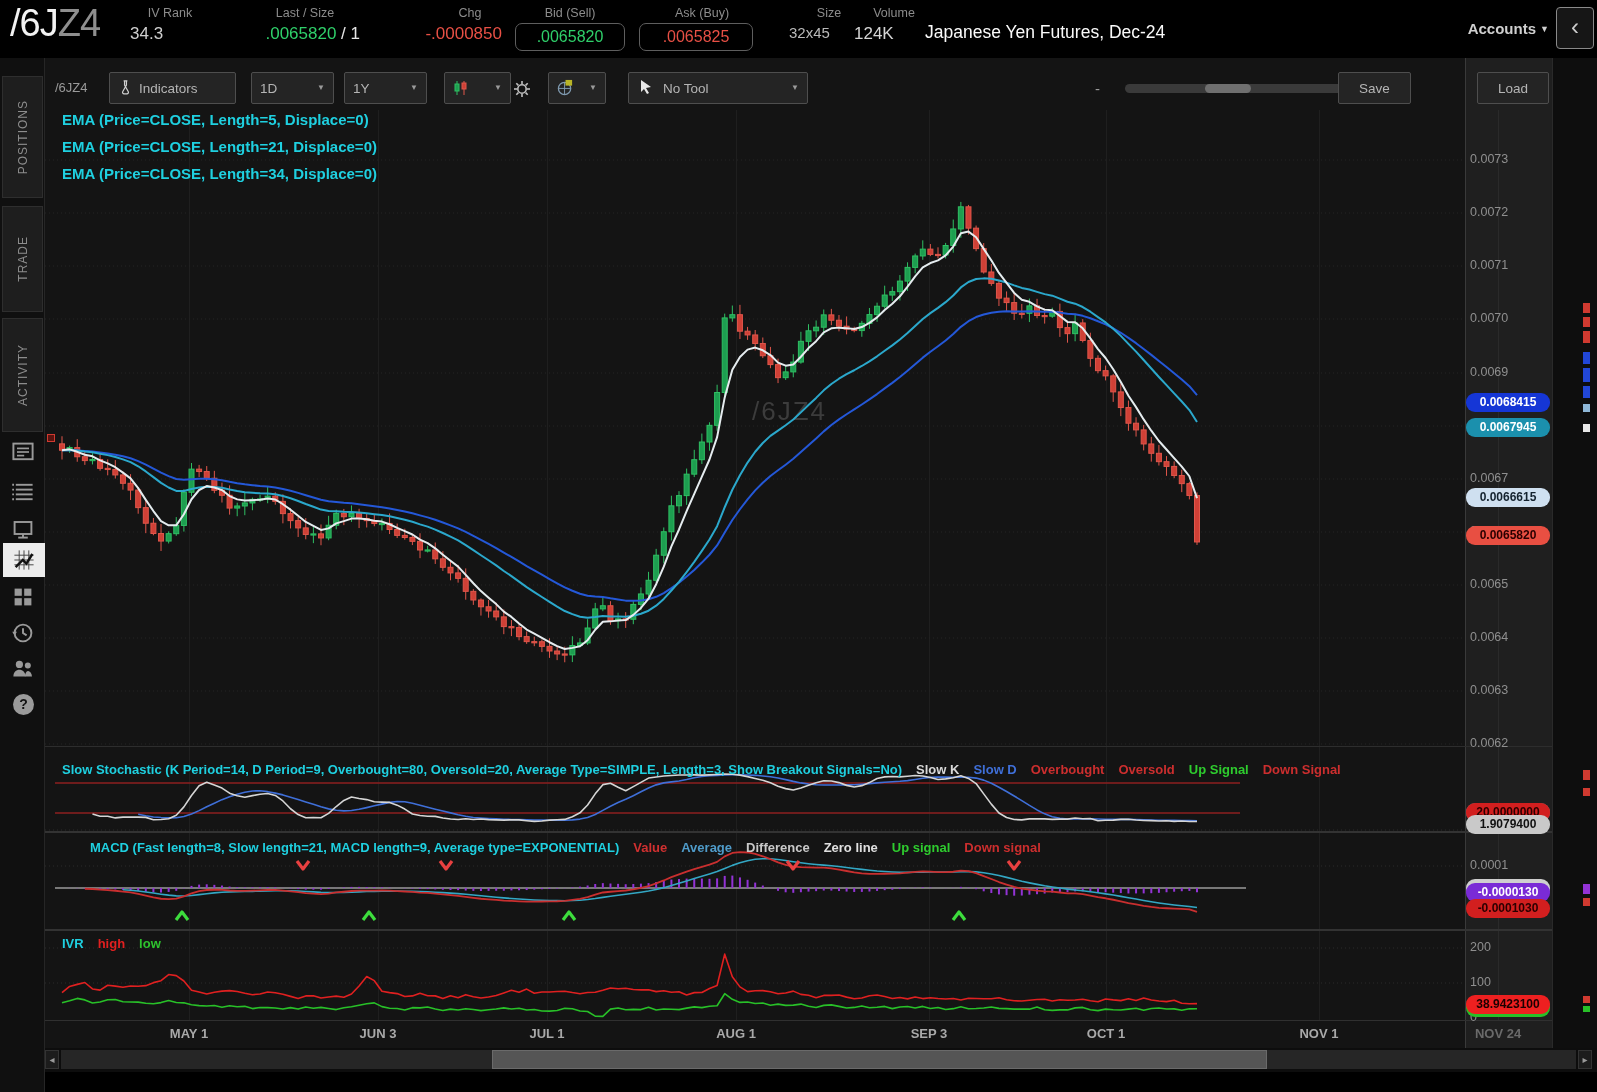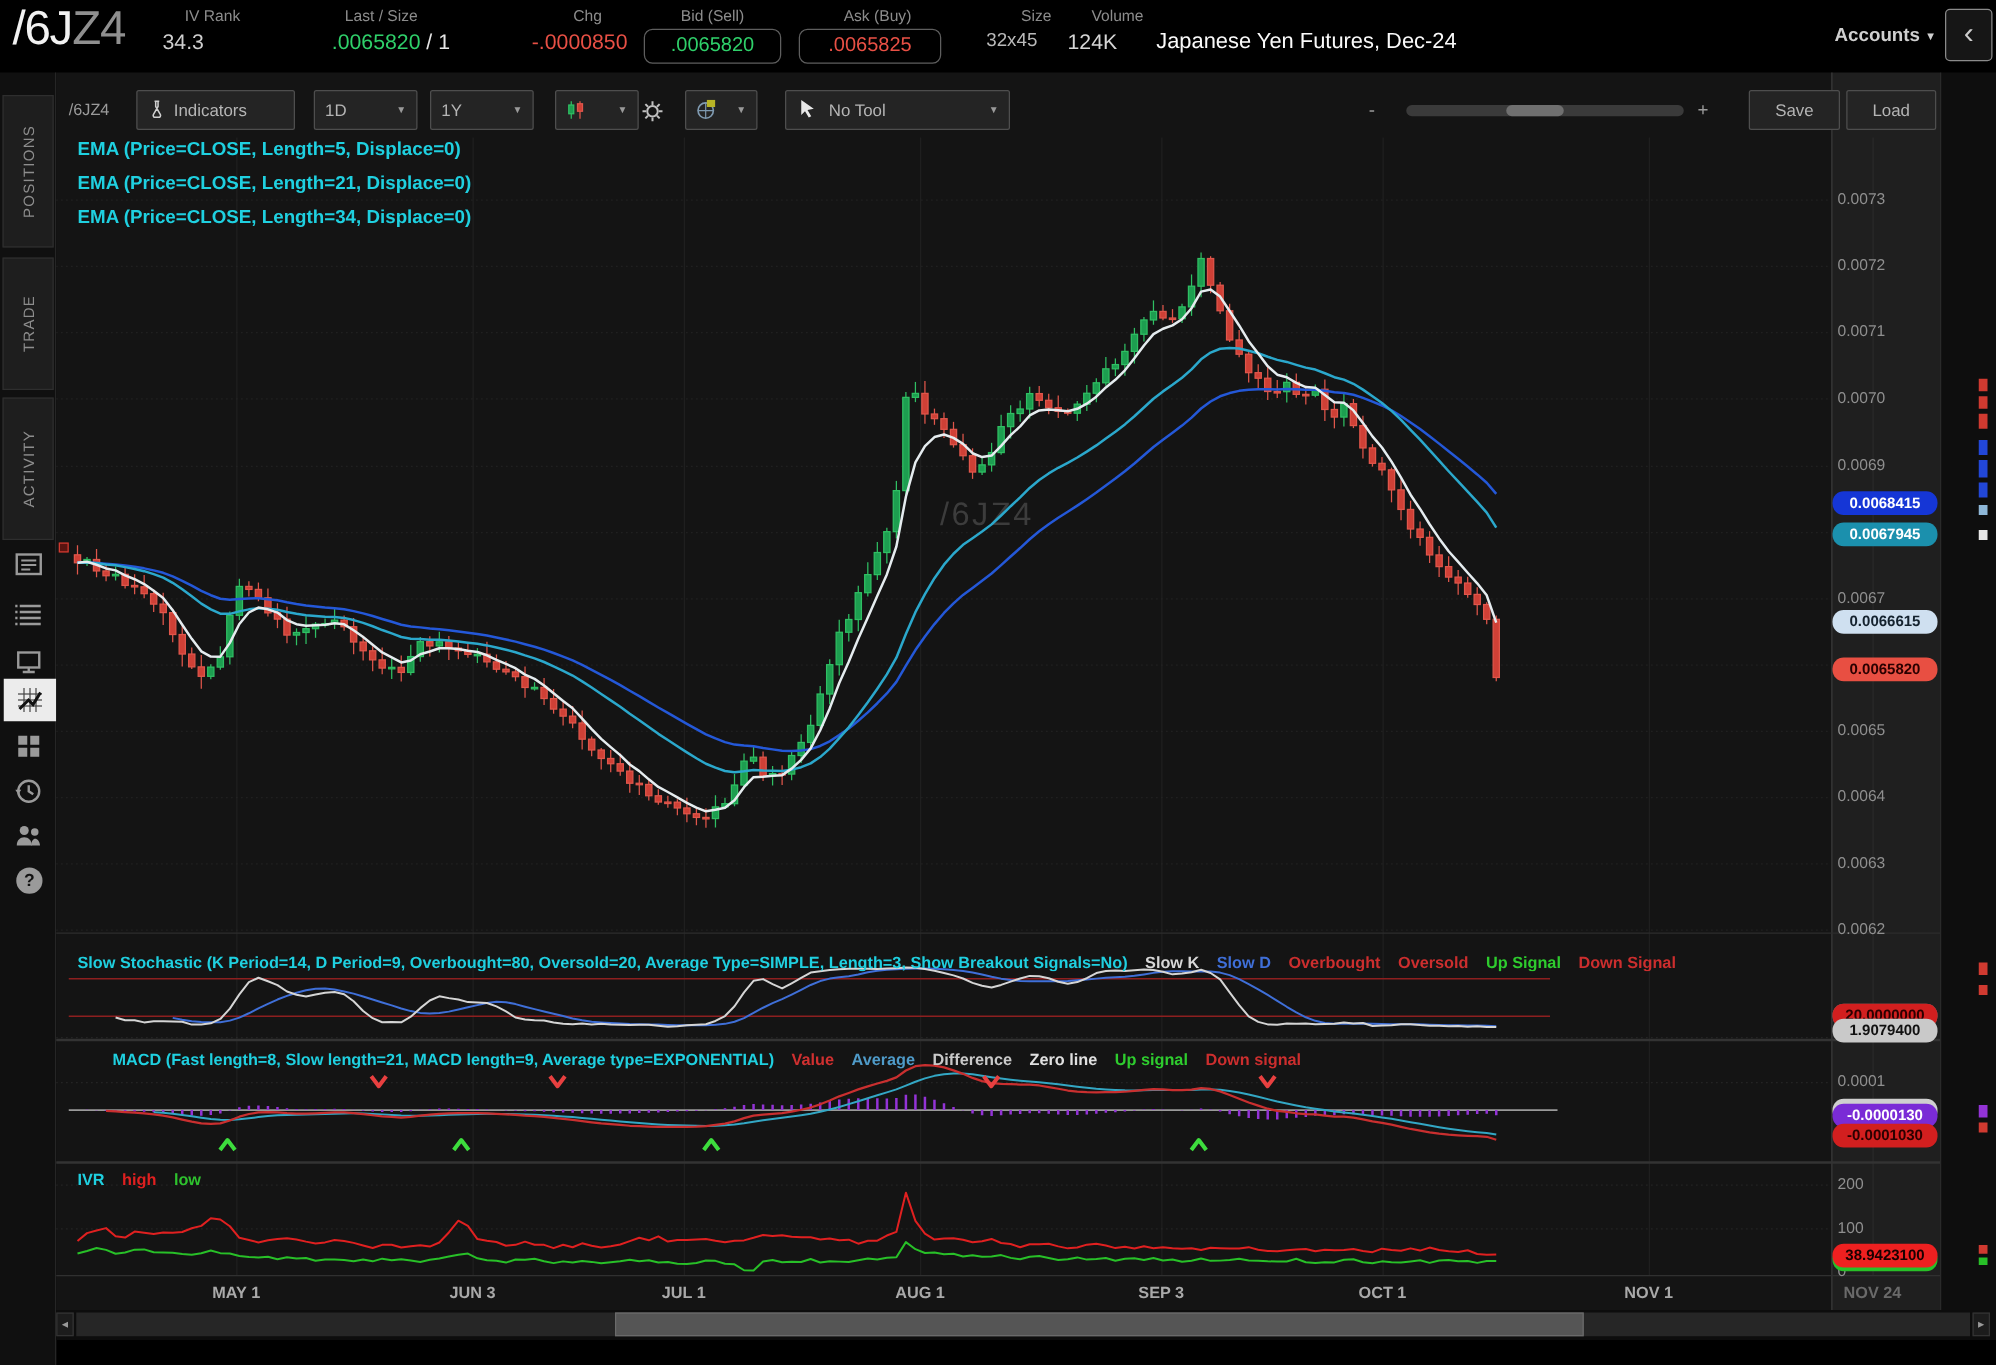--- a/index.html
+++ b/index.html
@@ -186,21 +186,21 @@
     <svg style="width:14px;height:15px;vertical-align:-2px;margin:0 10px 0 2px;" viewBox="0 0 14 15">
       <polygon points="2,0 12,7 7,8 10,13 8,14 5,9 2,12" fill="#e8e8e8"></polygon>
     </svg><span>No Tool</span>
     <span class="caret" style="float:right;line-height:30px;">▼</span>
   </div>
   <div class="abs" style="left:1095px;top:80px;color:#9a9a9a;font-size:15px;">-</div>
   <div class="abs" style="left:1125px;top:84px;width:222px;height:9px;border-radius:5px;background:#3a3a3a;">
     <div class="abs" style="left:80px;top:0;width:46px;height:9px;border-radius:5px;background:#6f6f6f;"></div>
   </div>
   <div class="abs" style="left:1358px;top:80px;color:#9a9a9a;font-size:15px;">+</div>
-  <div class="tbtn" style="left:1399px;width:73px;text-align:center;">Save</div>
+  <div class="tbtn" style="left:1338px;width:73px;text-align:center;">Save</div>
   <div class="tbtn" style="left:1477px;width:72px;text-align:center;">Load</div>
 
   <div id="vgrids">
       <div class="vgrid" style="left:189px;"></div>
       <div class="vgrid" style="left:378px;"></div>
       <div class="vgrid" style="left:547px;"></div>
       <div class="vgrid" style="left:736px;"></div>
       <div class="vgrid" style="left:929px;"></div>
       <div class="vgrid" style="left:1106px;"></div>
       <div class="vgrid" style="left:1319px;"></div>

